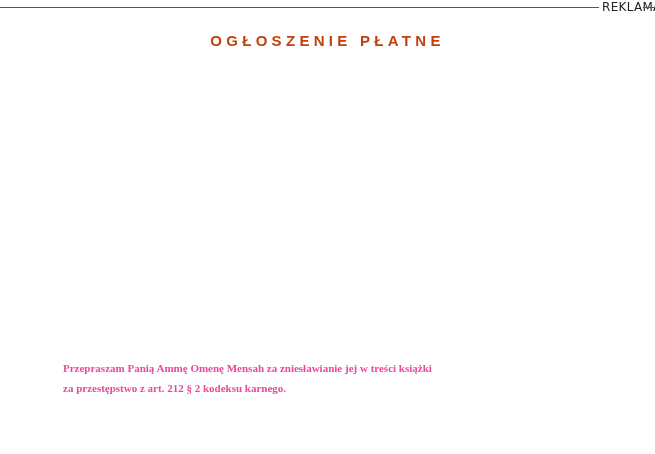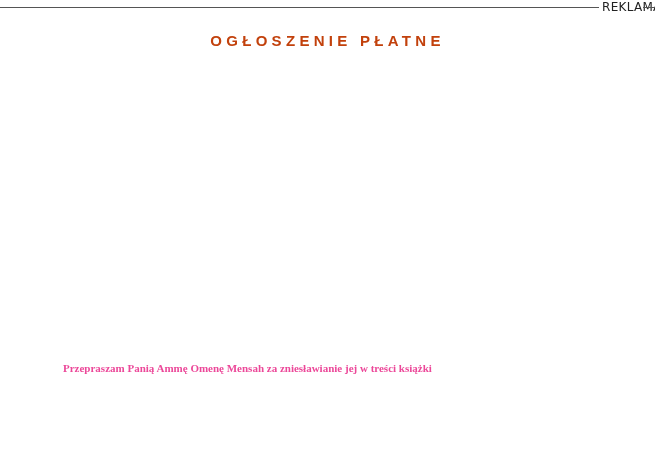--- a/index.html
+++ b/index.html
@@ -39,13 +39,14 @@
 <div class="topbar">
   <div class="rule-left"></div>
   <span class="label">REKLAMA</span>
   <div class="rule-right"></div>
 </div>
 
 <div class="heading">OGŁOSZENIE PŁATNE</div>
 
 <div class="body-text">
   <div>Przepraszam Panią Ammę Omenę Mensah za zniesławianie jej w treści książki</div>
+  <div>za przestępstwo z art. 212 § 2 kodeksu karnego.</div>
 </div>
 
 </body></html>

